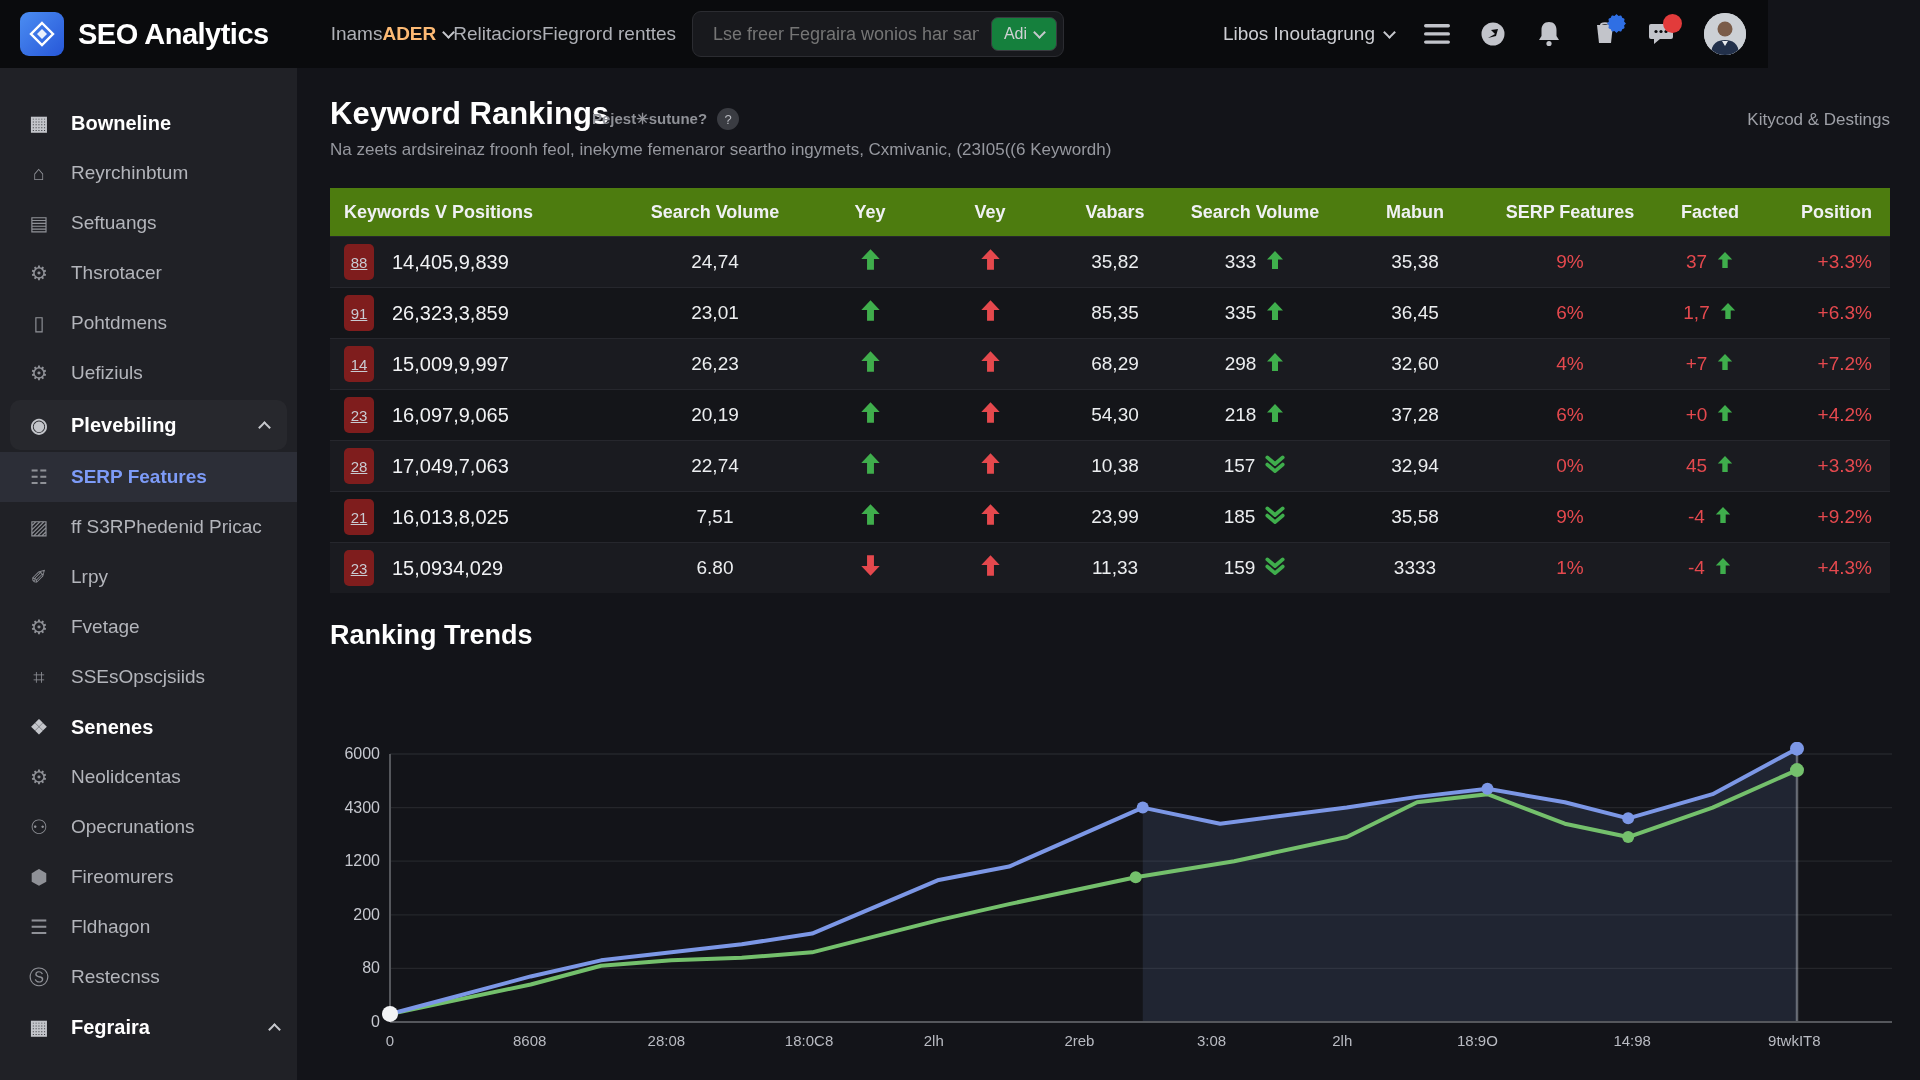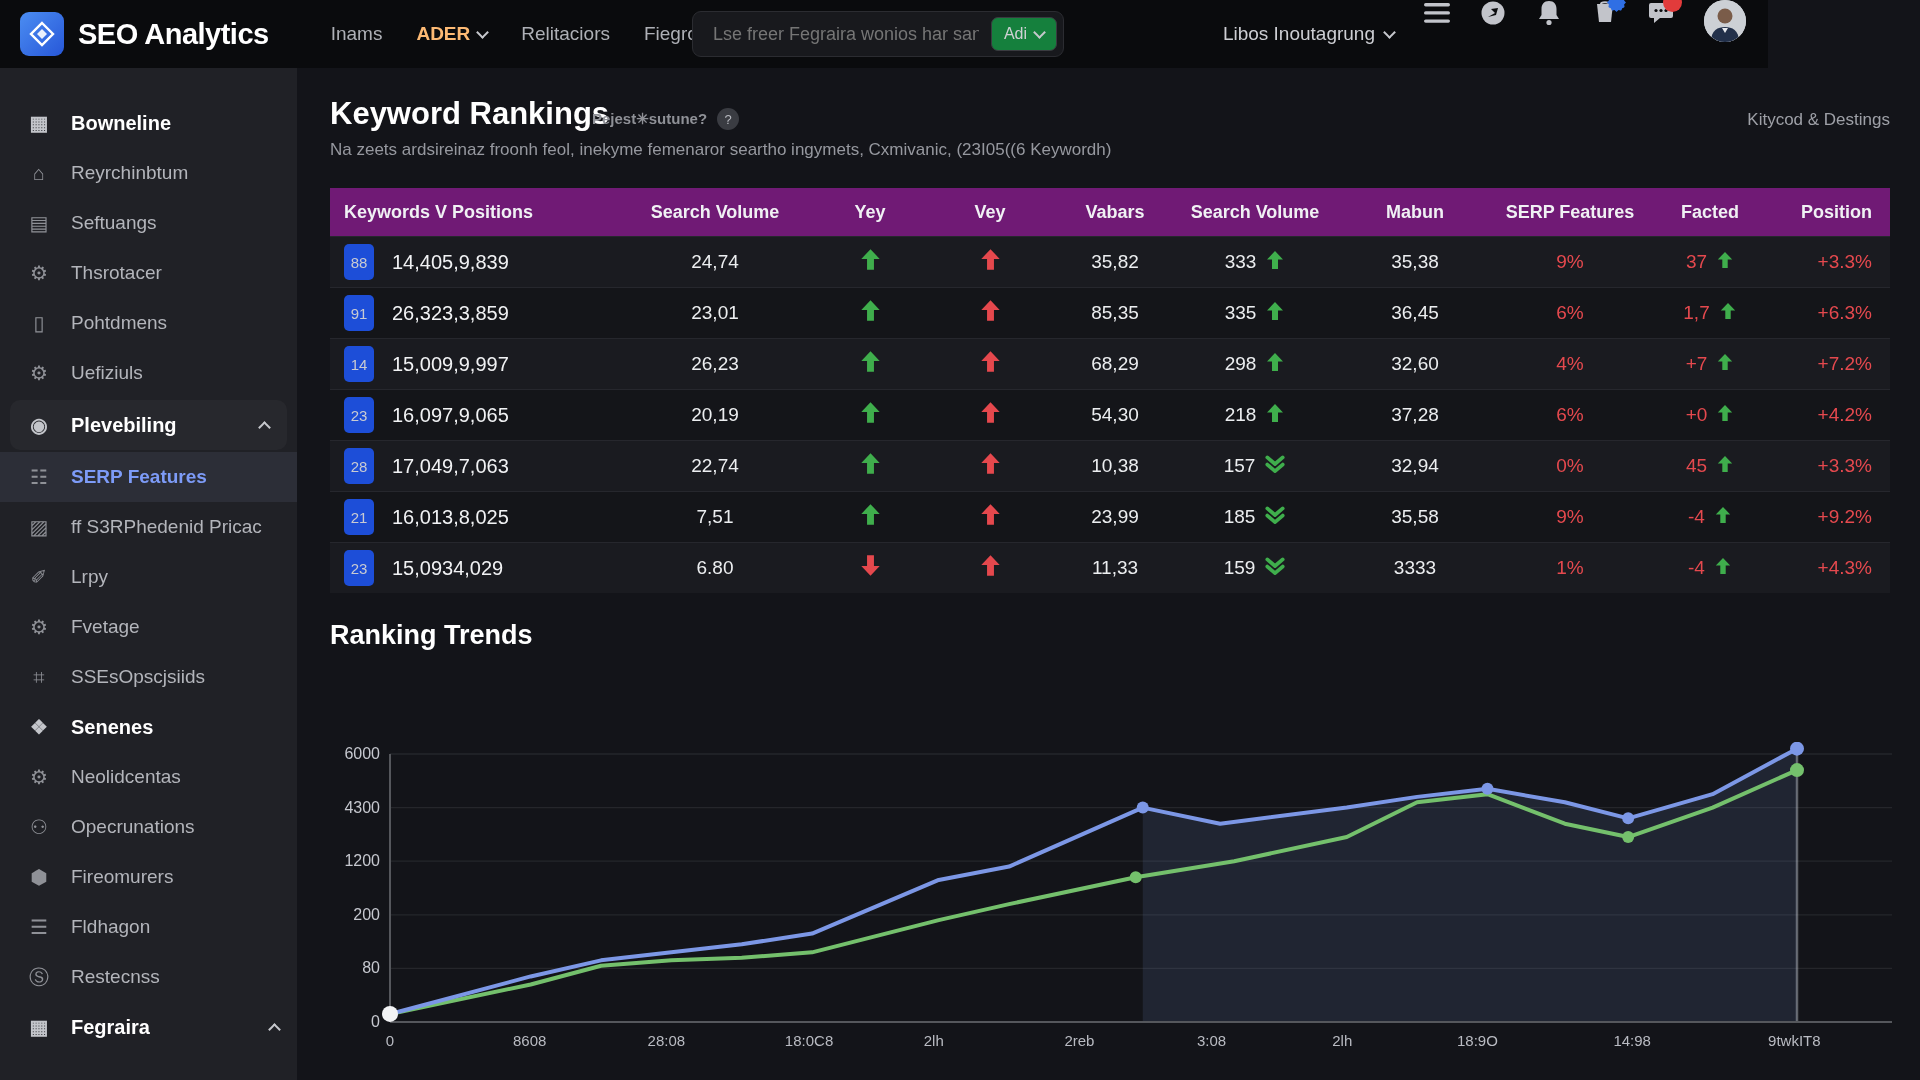--- a/index.html
+++ b/index.html
@@ -6,35 +6,35 @@
   html,body { width:1920px; height:1080px; overflow:hidden; background:#131419;
     font-family:"Liberation Sans", sans-serif; color:#e8e9ec; }
 
   
   .top-header { position:absolute; left:0; top:0; width:1768px; height:68px;
     background:#0a0b0d; display:flex; align-items:center; z-index:5; }
   .logo-wrap { display:flex; align-items:center; gap:14px; margin-left:20px; }
   .logo-icon { width:44px; height:44px; border-radius:9px;
     background:linear-gradient(135deg,#4b8df2,#2757d8); display:flex; align-items:center; justify-content:center; }
   .logo-text { font-size:29px; font-weight:bold; color:#fff; letter-spacing:-0.5px; }
-  .top-nav { display:flex; align-items:center; gap:34px; margin-left:62px; }
+  .top-nav { display:flex; align-items:center; margin-left:62px; }
   .nav-item { font-size:19px; color:#aeb0b6; display:flex; align-items:center; gap:8px; cursor:pointer; }
   .nav-item.bold { color:#fdba74; font-weight:bold; }
   .chev { width:9px; height:9px; border-right:2px solid #c6c8cd; border-bottom:2px solid #c6c8cd;
     transform:rotate(45deg); margin-top:-4px; }
   .chev.up { transform:rotate(-135deg); margin-top:4px; }
   .searchbox { position:absolute; left:692px; top:11px; width:372px; height:46px;
     background:#18191d; border:1px solid #2b2c31; border-radius:9px;
     display:flex; align-items:center; }
   .searchbox input { flex:1; background:transparent; border:none; outline:none;
     color:#9b9da3; font-size:18px; padding:0 12px 0 20px; font-family:"Liberation Sans",sans-serif; }
   .search-mode-btn { margin-right:6px; height:34px; padding:0 12px; background:#15803d;
     border:1px solid #3a3b40; border-radius:7px; color:#cfd1d5; font-size:16px;
     display:flex; align-items:center; gap:8px; cursor:pointer; }
-  .header-right { position:absolute; right:22px; top:0; height:68px; display:flex; gap:30px; }
+  .header-right { position:absolute; right:22px; top:0; height:68px; display:flex; align-items:center; gap:30px; }
   .account { display:flex; align-items:center; gap:10px; color:#cdced3; font-size:19px; cursor:pointer; }
   .hicon { width:26px; height:26px; display:flex; align-items:center; justify-content:center; position:relative; cursor:pointer; }
   .badge-dot { position:absolute; top:-7px; right:-8px; width:19px; height:19px; border-radius:50%; }
   .badge-blue { background:#2f6fe4; clip-path:polygon(50% 0%,61% 10%,75% 7%,80% 20%,93% 25%,90% 39%,100% 50%,90% 61%,93% 75%,80% 80%,75% 93%,61% 90%,50% 100%,39% 90%,25% 93%,20% 80%,7% 75%,10% 61%,0% 50%,10% 39%,7% 25%,20% 20%,25% 7%,39% 10%); }
   .badge-red { background:#e23b3b; }
   .avatar { width:42px; height:42px; border-radius:50%; overflow:hidden; background:#cfd2d6; cursor:pointer; }
 
   
   .sidebar { position:absolute; left:0; top:68px; width:297px; height:1012px;
     background:#202126; padding-top:30px; overflow:hidden; }
@@ -56,29 +56,29 @@
   .title-badge { font-size:15px; font-weight:bold; color:#8f9197; }
   .help-circle { width:22px; height:22px; border-radius:50%; background:#3a3c42; color:#b8bac0;
     font-size:13px; display:flex; align-items:center; justify-content:center; cursor:pointer; }
   .top-right-label { position:absolute; right:30px; top:42px; font-size:17px; color:#9ea0a7; }
   .page-subtitle { position:absolute; left:33px; top:72px; font-size:17px; color:#96989f; }
 
   
   .kw-table { position:absolute; left:33px; top:120px; width:1560px; }
   .t-row { display:grid; grid-template-columns:290px 190px 120px 120px 130px 150px 170px 140px 140px 1fr;
     align-items:center; }
-  .t-head { height:48px; background:#701a75; font-weight:bold; font-size:18px; color:#f0f1f4; }
+  .t-head { height:48px; background:#4d7c0f; font-weight:bold; font-size:18px; color:#f0f1f4; }
   .t-body-row { height:51px; font-size:19px; border-top:1px solid #26272d; cursor:pointer; }
   .t-body-row:nth-child(odd) { background:#1a1b20; }
   .t-body-row:nth-child(even) { background:#141519; }
   .cell { text-align:center; }
   .cell.left { text-align:left; padding-left:14px; display:flex; align-items:center; gap:18px; }
   .cell.right { text-align:right; padding-right:18px; }
-  .rank-badge { min-width:30px; height:36px; background:#1d4ed8; border-radius:5px; color:#c9cbd2;
-    font-size:15px; display:flex; align-items:center; justify-content:center; padding:0 5px; }
+  .rank-badge { min-width:30px; height:36px; background:#7f1d1d; border-radius:5px; color:#c9cbd2;
+    font-size:15px; display:flex; align-items:center; justify-content:center; padding:0 5px;text-decoration:underline; }
   .kw-num { font-size:20px; color:#f1f2f4; }
   .num { color:#eceef0; }
   .red-text { color:#e5494e; }
   .inline-val { display:inline-flex; align-items:center; gap:9px; justify-content:center; }
 
   
   .trends-title { position:absolute; left:33px; top:552px; font-size:27px; font-weight:bold; color:#fff; }
   .trends-controls { position:absolute; left:33px; top:608px; display:flex; align-items:center; gap:40px; }
   .trend-btn { height:46px; padding:0 22px; background:#1d1e24; border:none; border-radius:9px;
     display:flex; align-items:center; gap:13px; cursor:pointer; }

